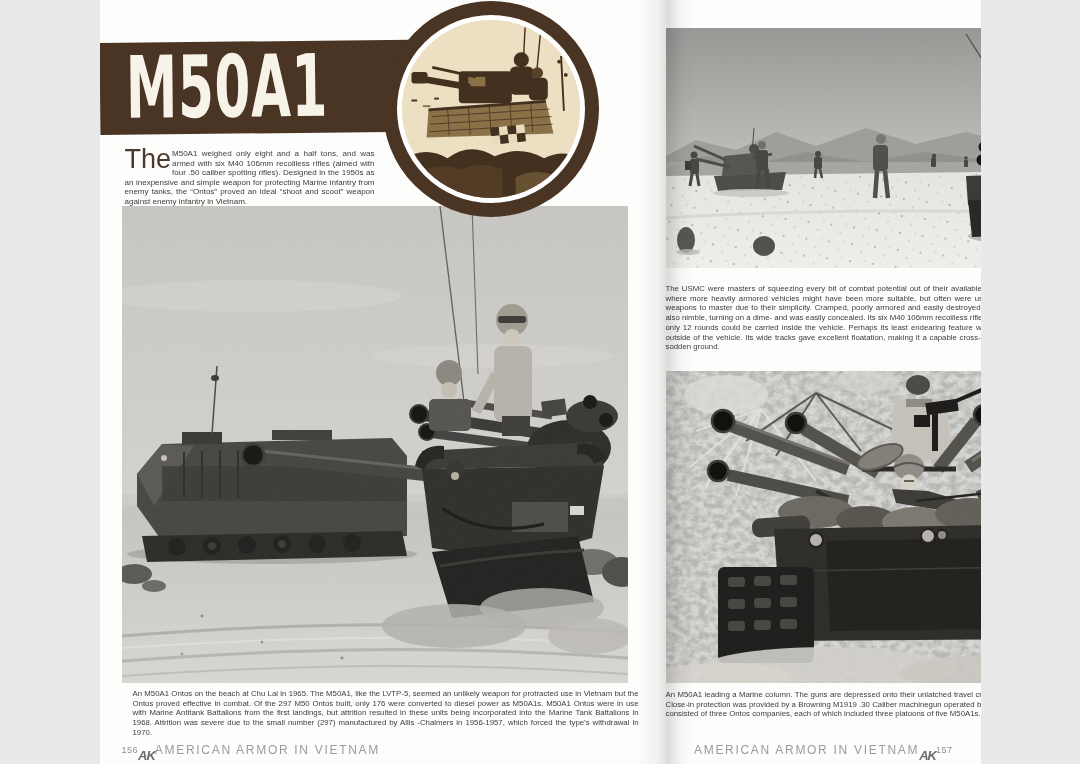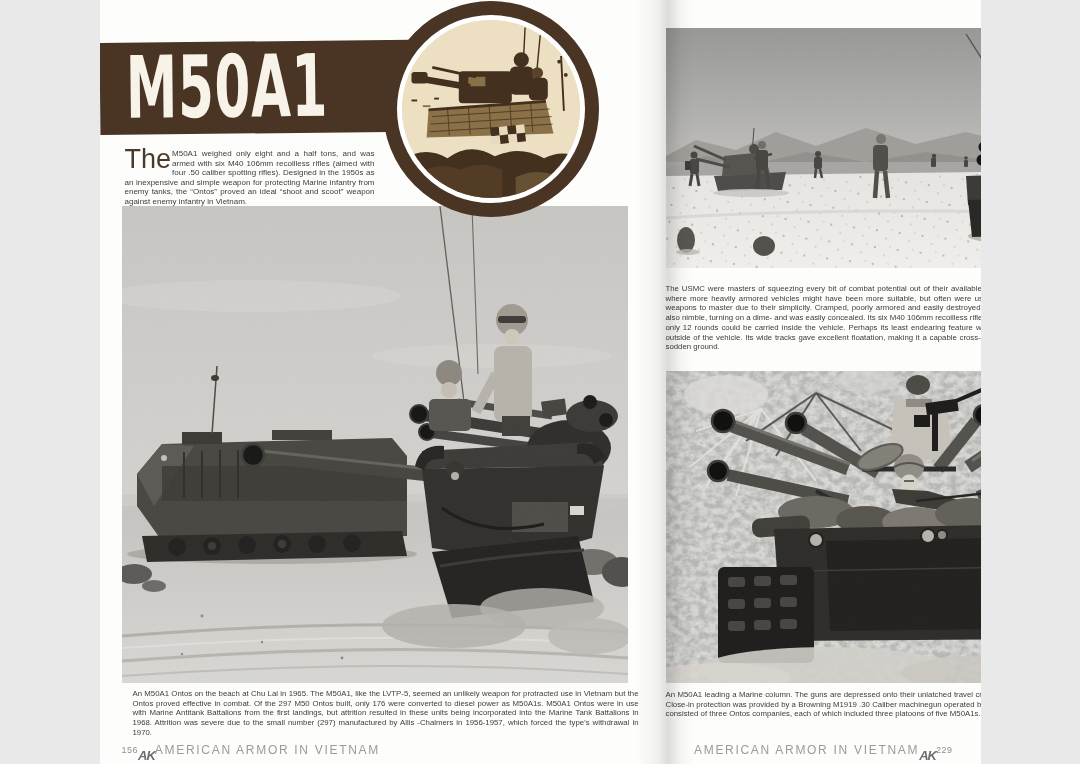--- a/index.html
+++ b/index.html
@@ -524,18 +524,18 @@
       <ellipse cx="55" cy="306" rx="70" ry="14" fill="#d8d5cf" opacity="0.85"></ellipse>
       <rect width="486" height="312" filter="url(#grain3)" opacity="0.05"></rect>
     </svg>
   </div>
 
   <div class="caption" id="caption-right-bottom">An M50A1 leading a Marine column. The guns are depressed onto their unlatched travel crutches, and the driver has his rifle close to hand. Close-in protection was provided by a Browning M1919 .30 Caliber machinegun operated by the commander. The Marine Antitank Battalions consisted of three Ontos companies, each of which included three platoons of five M50A1s.</div>
 
   <div class="footer" id="footer-right">
     <span class="booktitle">AMERICAN ARMOR IN VIETNAM</span>
     <span class="aklogo">AK</span>
-    <span class="pagenum">229</span>
+    <span class="pagenum">157</span>
   </div>
 
   <div class="gutter-shadow"></div>
 
 </div>
 
 </body></html>

